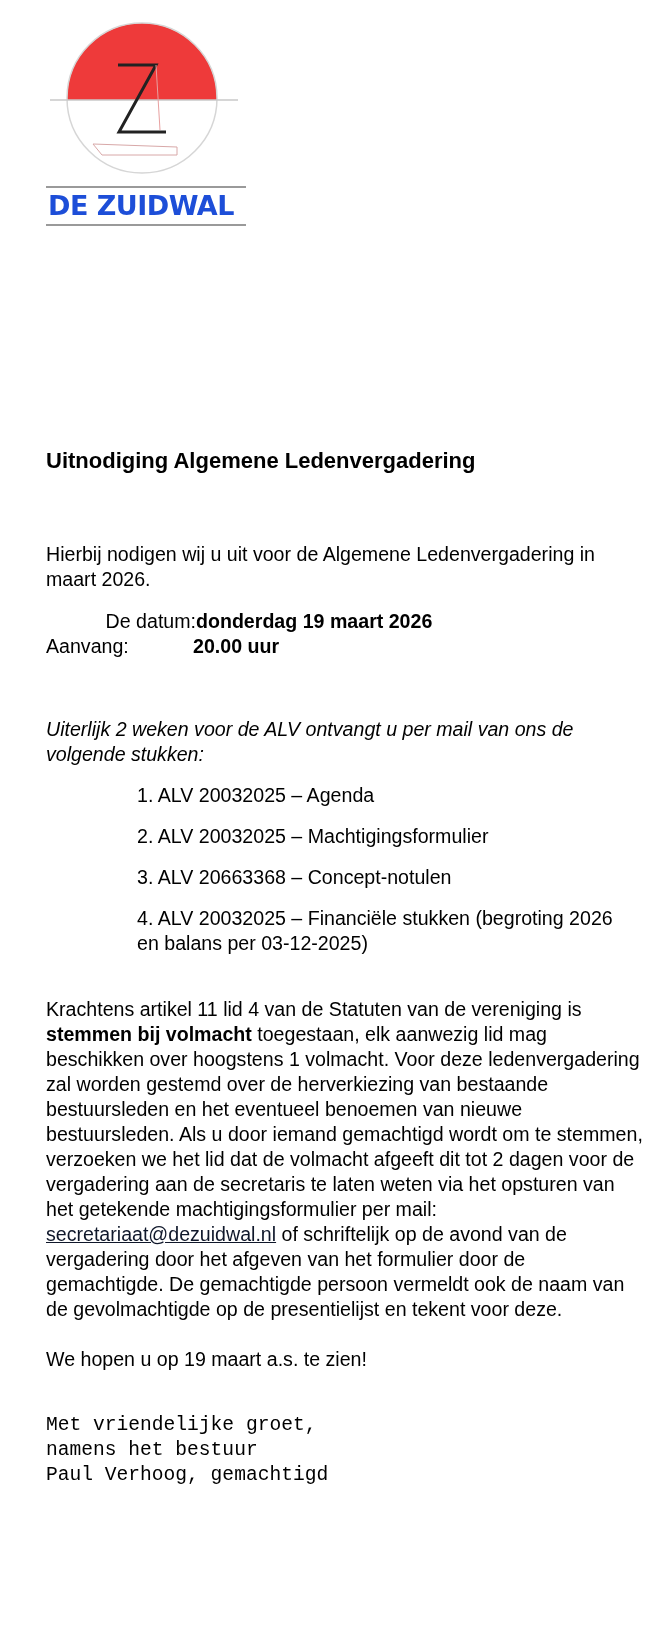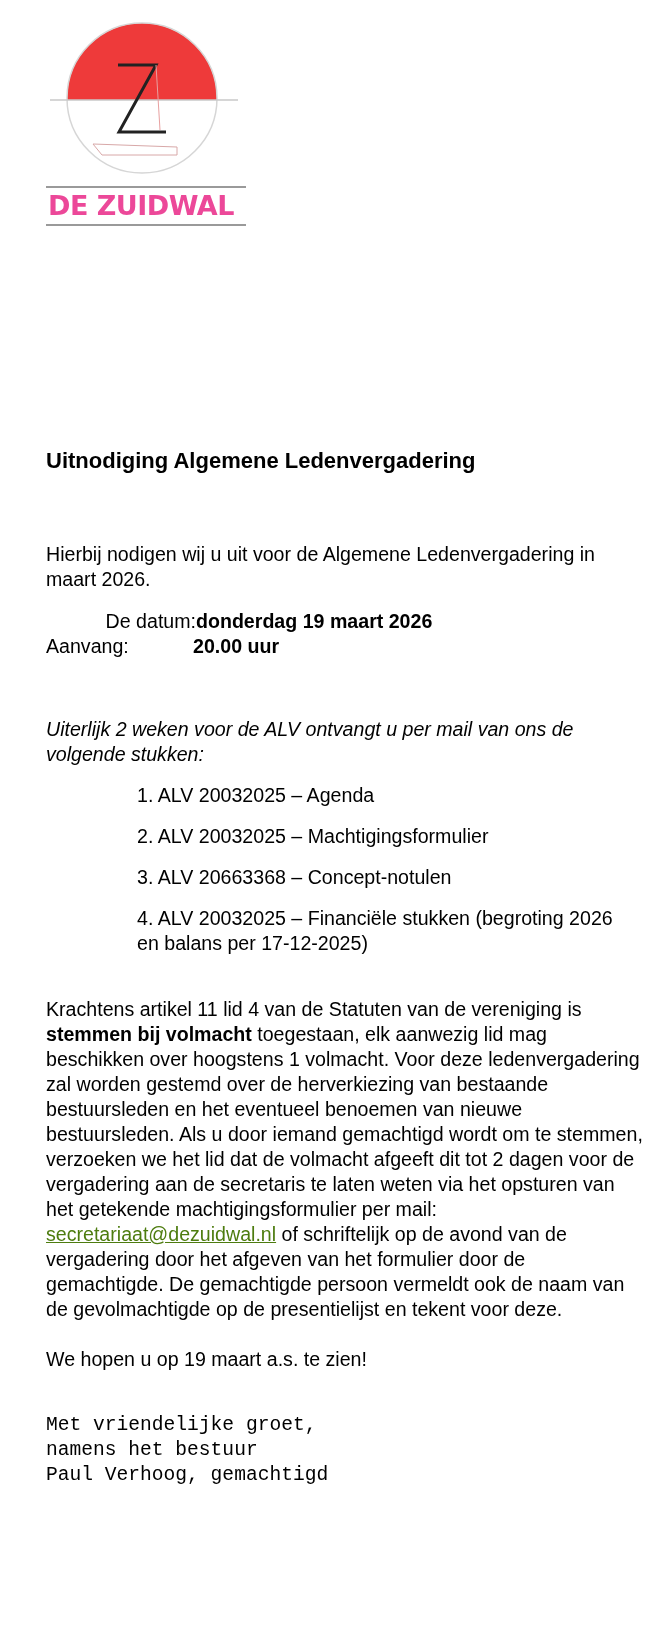--- a/index.html
+++ b/index.html
@@ -26,21 +26,21 @@
     width: 200px;
     height: 40px;
     border-top: 2px solid #9a9a9a;
     border-bottom: 2px solid #9a9a9a;
     box-sizing: border-box;
     font-family: "DejaVu Sans", sans-serif;
     font-weight: bold;
     font-size: 27px;
     letter-spacing: -0.5px;
     line-height: 36px;
-    color: #ec4899;
+    color: #1d4ed8;
     padding-left: 2px;
     white-space: nowrap;
   }
   .content {
     position: absolute;
     left: 46px;
     top: 446px;
     width: 600px;
     font-size: 19.6px;
     line-height: 25px;
@@ -61,21 +61,21 @@
   .indent-line { padding-left: 98px; }
   .loc-gap { display: inline-block; width: 52px; }
   .stukken-intro { margin-top: 58px; font-style: italic; }
   ol.docs {
     margin: 16px 0 0 0;
     padding: 0 0 0 75px;
     list-style: none;
   }
   ol.docs li { margin: 16px; }
   .volmacht { margin-top: 41px; }
-  a.mail { color: #4d7c0f; text-decoration: underline; }
+  a.mail { color: #0f172a; text-decoration: underline; }
   .hope { margin-top: 25px; }
   .closing { margin-top: 41px; font-family: Liberation Mono, monospace; }
 </style>
 </head>
 <body>
 
 <div class="logo">
   <svg width="200" height="168" viewBox="0 0 200 168">
     <defs>
       <clipPath id="topHalf">
@@ -110,21 +110,21 @@
       <span class="label label-aanvang">Aanvang:</span><span class="b">20.00 uur</span>
     </div>
   </div>
 
   <p class="stukken-intro">Uiterlijk 2 weken voor de ALV ontvangt u per mail van ons de volgende stukken:</p>
 
   <ol class="docs">
     <li><span>1.</span> <span>ALV 20032025 – Agenda</span></li>
     <li><span>2.</span> <span>ALV 20032025 – Machtigingsformulier</span></li>
     <li><span>3.</span> <span>ALV 20663368 – Concept-notulen</span></li>
-    <li><span>4.</span> <span>ALV 20032025 – Financiële stukken (begroting 2026 en balans per 17-12-2025)</span></li>
+    <li><span>4.</span> <span>ALV 20032025 – Financiële stukken (begroting 2026 en balans per 03-12-2025)</span></li>
   </ol>
 
   <p class="volmacht"><span>Krachtens artikel 11 lid 4 van de Statuten van de vereniging is </span><span class="b">stemmen bij volmacht</span><span> toegestaan, elk aanwezig lid mag beschikken over hoogstens 1 volmacht. Voor deze ledenvergadering zal worden gestemd over de herverkiezing van bestaande bestuursleden en het eventueel benoemen van nieuwe bestuursleden. Als u door iemand gemachtigd wordt om te stemmen, verzoeken we het lid dat de volmacht afgeeft dit tot 2 dagen voor de vergadering aan de secretaris te laten weten via het opsturen van het getekende machtigingsformulier per mail: </span><a class="mail" href="mailto:secretariaat@dezuidwal.nl">secretariaat@dezuidwal.nl</a><span> of schriftelijk op de avond van de vergadering door het afgeven van het formulier door de gemachtigde. De gemachtigde persoon vermeldt ook de naam van de gevolmachtigde op de presentielijst en tekent voor deze.</span></p>
 
   <p class="hope">We hopen u op 19 maart a.s. te zien!</p>
 
   <div class="closing">
     <div>Met vriendelijke groet,</div>
     <div>namens het bestuur</div>
     <div>Paul Verhoog, gemachtigd</div>

